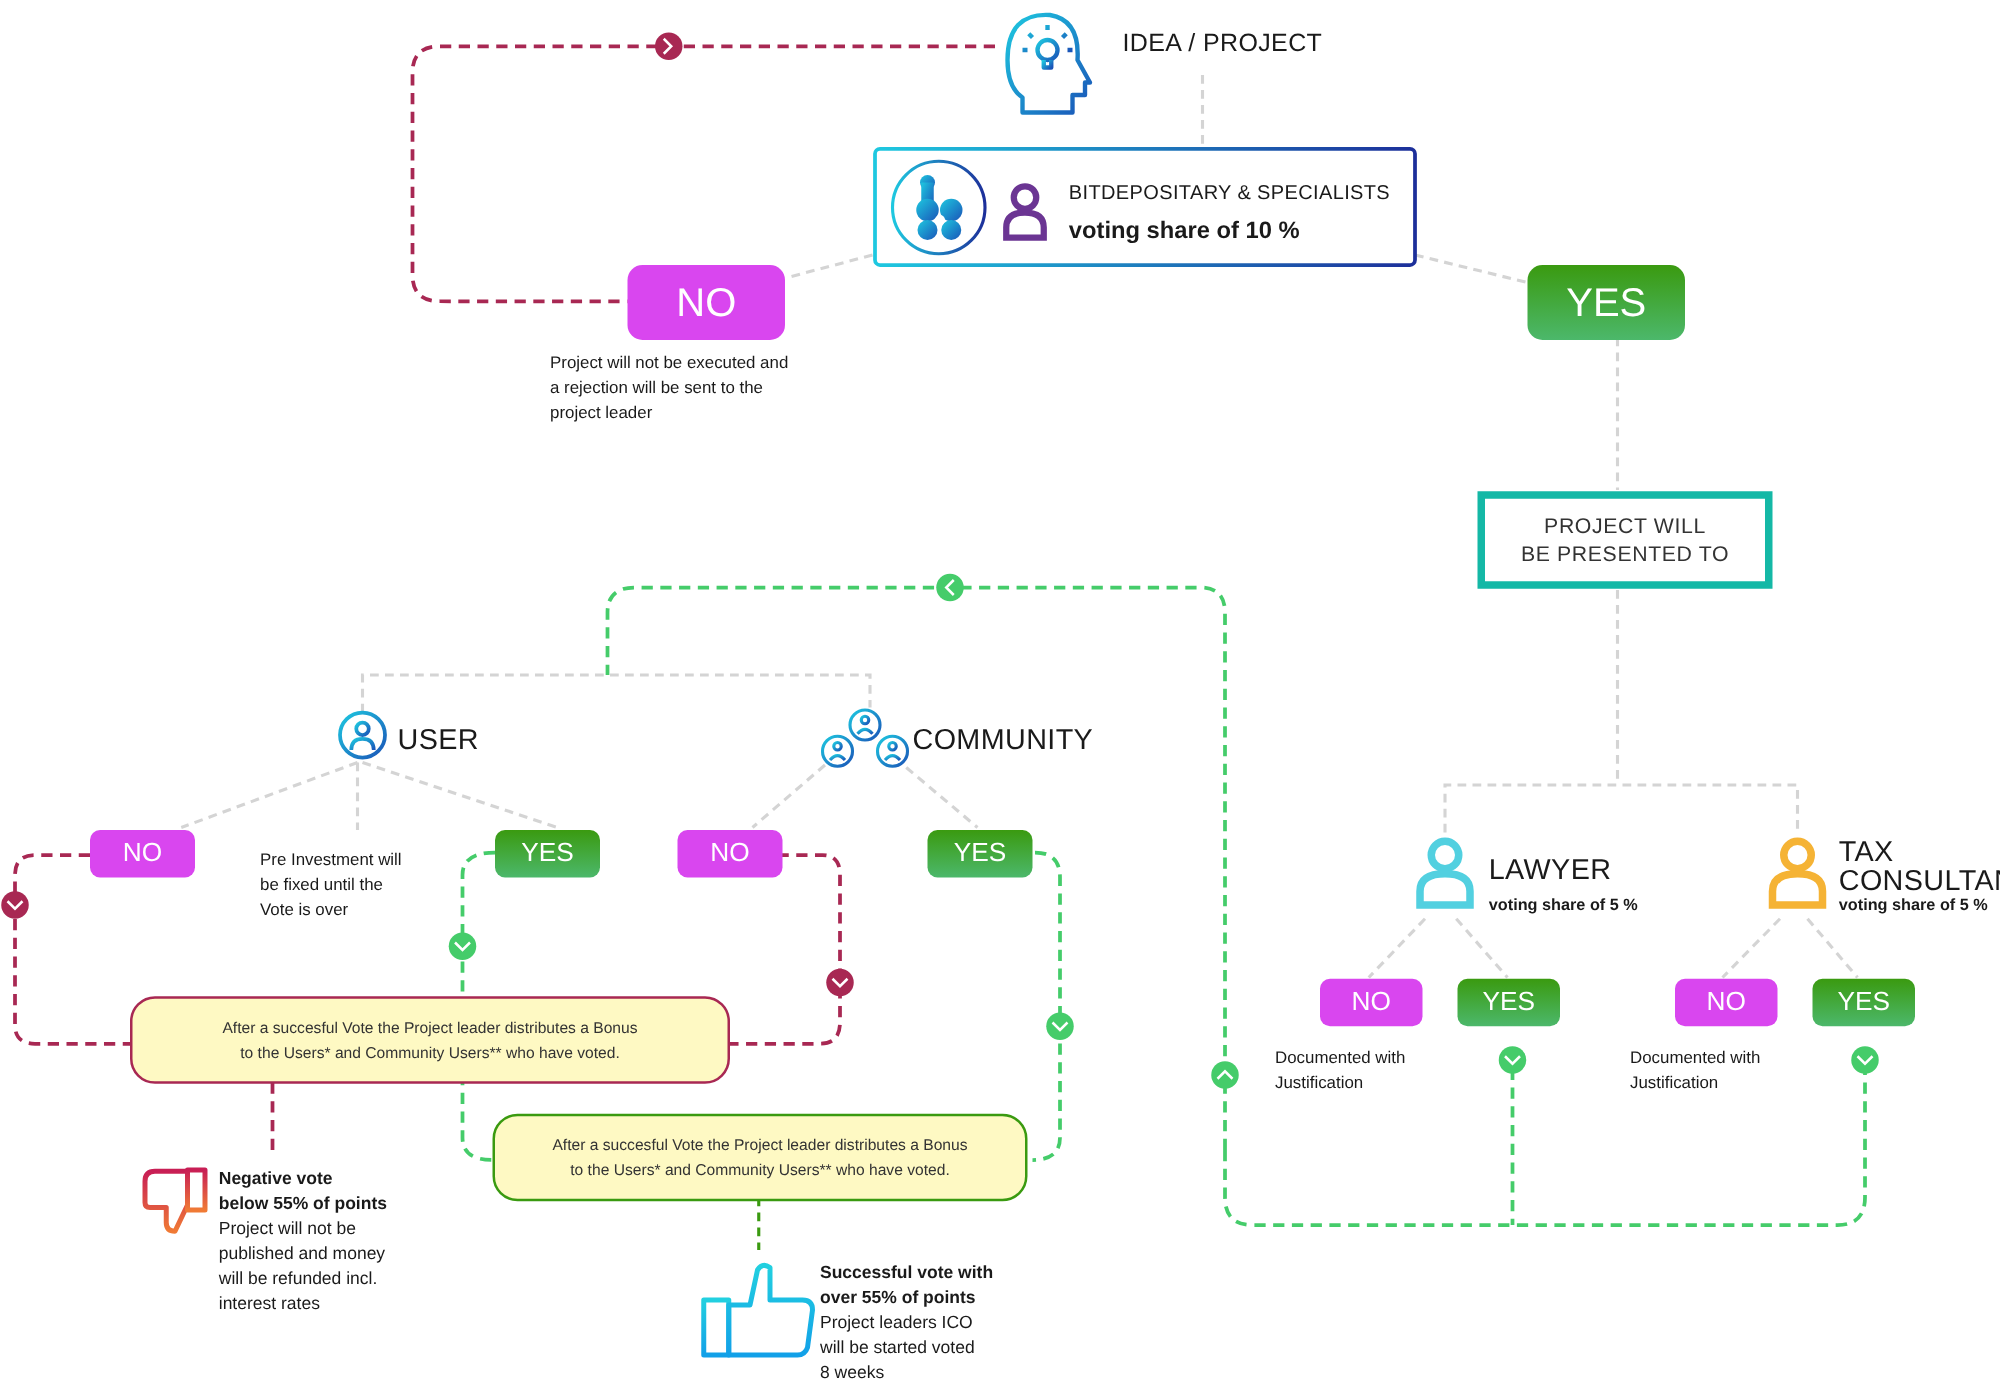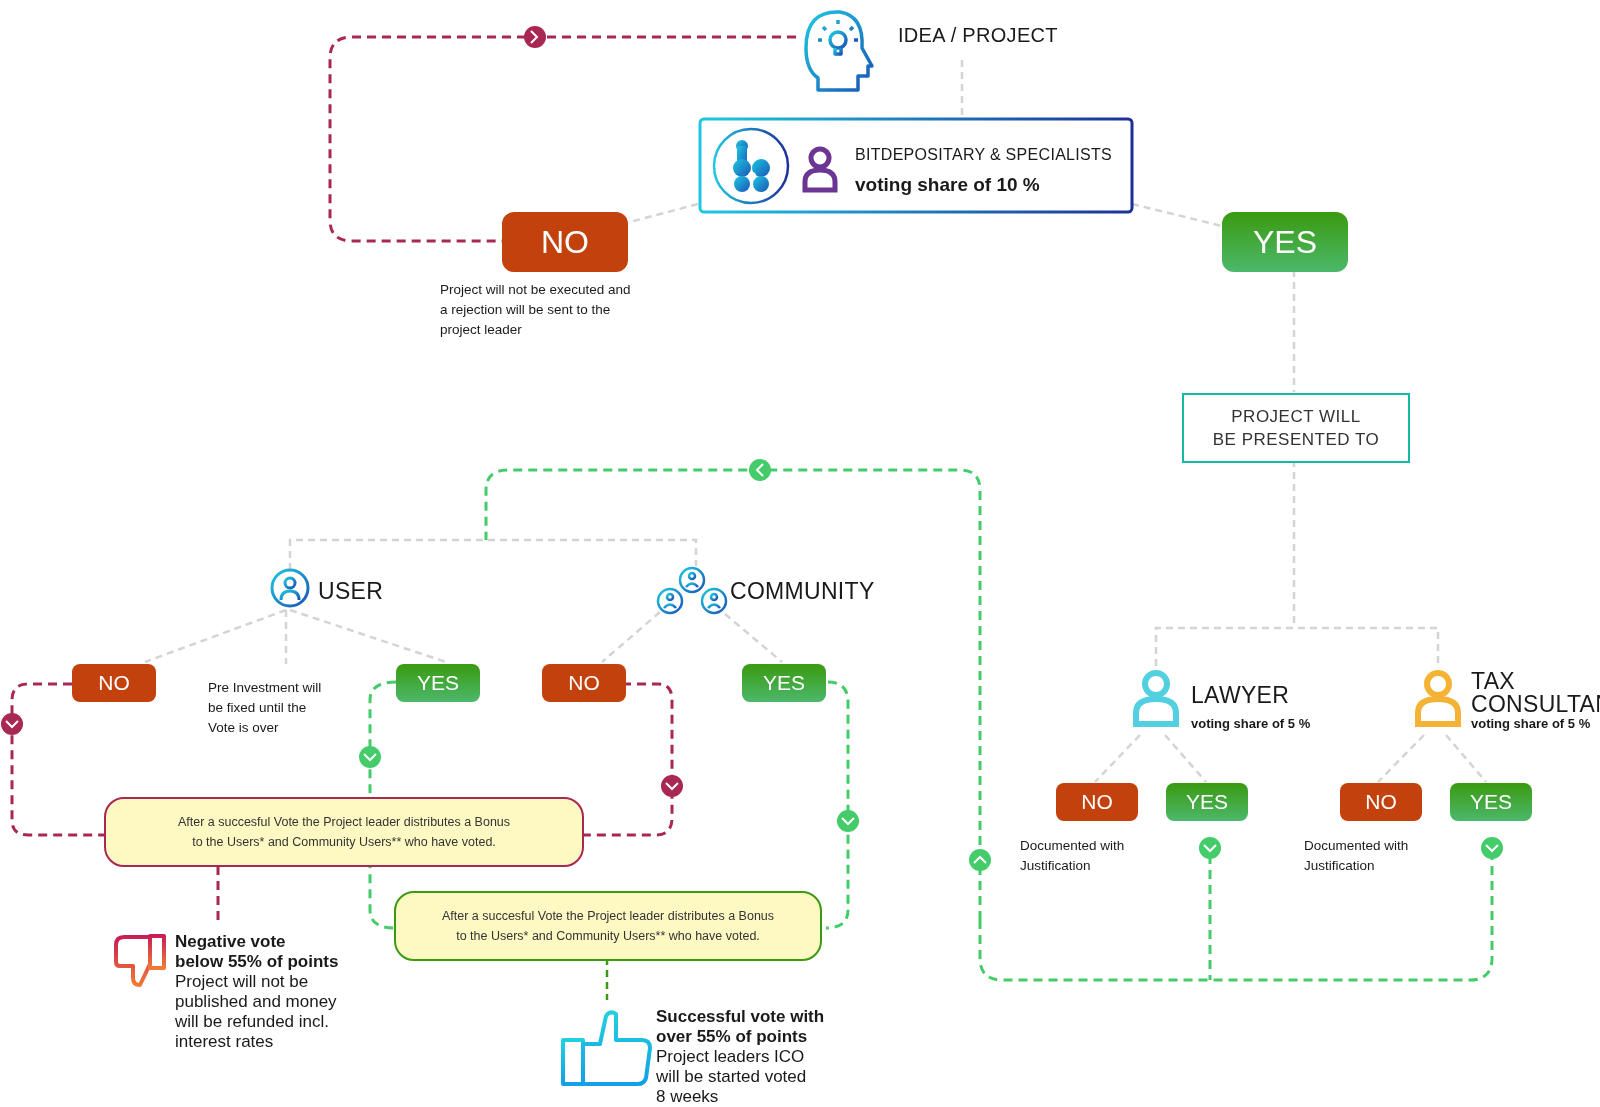--- a/index.html
+++ b/index.html
@@ -2,31 +2,31 @@
 <html><head>
 <meta charset="utf-8">
 <style>
   html, body { margin:0; padding:0; background:#ffffff; }
   body { width:1600px; height:1107px; position:relative; overflow:hidden;
          font-family:"Liberation Sans", "DejaVu Sans", sans-serif; color:#1a1a1a; }
   svg.wires { position:absolute; left:0; top:0; width:1600px; height:1107px; }
   .abs { position:absolute; }
   .btn { position:absolute; display:flex; align-items:center; justify-content:center;
          color:#fff; border-radius:8px; font-family:"Liberation Sans", sans-serif; }
-  .no  { background:#c2410c; }
+  .no  { background:#d946ef; }
   .yes { background:linear-gradient(180deg,#3a9a10 0%, #4cb86b 100%); }
   .big { font-size:32px; border-radius:12px; }
   .sm  { font-size:21px; }
   .label { font-size:23px; text-transform:uppercase; letter-spacing:0.3px; }
   .caption { font-size:13.5px; line-height:20px; color:#1a1a1a; }
   .bold { font-weight:bold; }
   .bonus { position:absolute; background:#fef9c3; border-radius:20px; font-size:12.5px;
            text-align:center; line-height:20px; color:#333; display:flex; flex-direction:column;
            justify-content:center; }
-  .note { font-size:17px; line-height:20px; color:#1a1a1a; }
+  .note { font-size:14px; line-height:20px; color:#1a1a1a; }
 </style>
 </head>
 <body>
 
 <svg class="wires" viewBox="0 0 1600 1107">
   <defs>
     <linearGradient id="cyanBlue" x1="0" y1="0" x2="1" y2="1">
       <stop offset="0" stop-color="#1ec8e0"></stop>
         <stop offset="1" stop-color="#1a55b8"></stop>
     </linearGradient>
@@ -187,21 +187,21 @@
 
 <div class="btn no big" style="left:502px;top:212px;width:126px;height:60px;">NO</div>
 <div class="abs caption" style="left:440px;top:280px;width:250px;">
   <div>Project will not be executed and</div>
   <div>a rejection will be sent to the</div>
   <div>project leader</div>
 </div>
 
 <div class="btn yes big" style="left:1222px;top:212px;width:126px;height:60px;">YES</div>
 
-<div class="abs" style="left:1182px;top:393px;width:224px;height:66px;border:2px solid #14b8a6;background:#fff;text-align:center;font-size:17px;line-height:23px;letter-spacing:0.5px;color:#333;display:flex;flex-direction:column;justify-content:center;">
+<div class="abs" style="left:1182px;top:393px;width:224px;height:66px;border:6px solid #14b8a6;background:#fff;text-align:center;font-size:17px;line-height:23px;letter-spacing:0.5px;color:#333;display:flex;flex-direction:column;justify-content:center;">
   <div>PROJECT WILL</div>
   <div>BE PRESENTED TO</div>
 </div>
 
 <div class="abs label" style="left:1191px;top:682px;">LAWYER</div>
 <div class="abs bold" style="left:1191px;top:716px;font-size:13px;">voting share of 5 %</div>
 <div class="btn no sm" style="left:1056px;top:783px;width:82px;height:38px;">NO</div>
 <div class="btn yes sm" style="left:1166px;top:783px;width:82px;height:38px;">YES</div>
 <div class="abs caption" style="left:1020px;top:836px;width:150px;">
   <div>Documented with</div>

